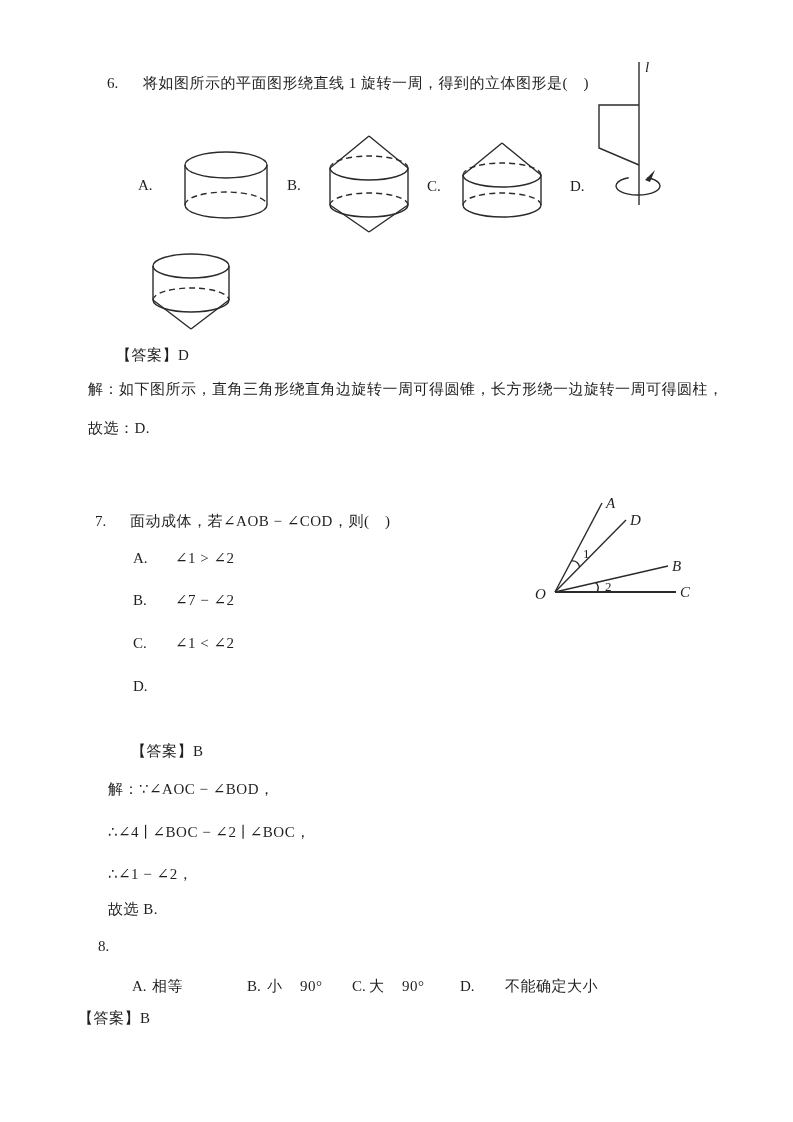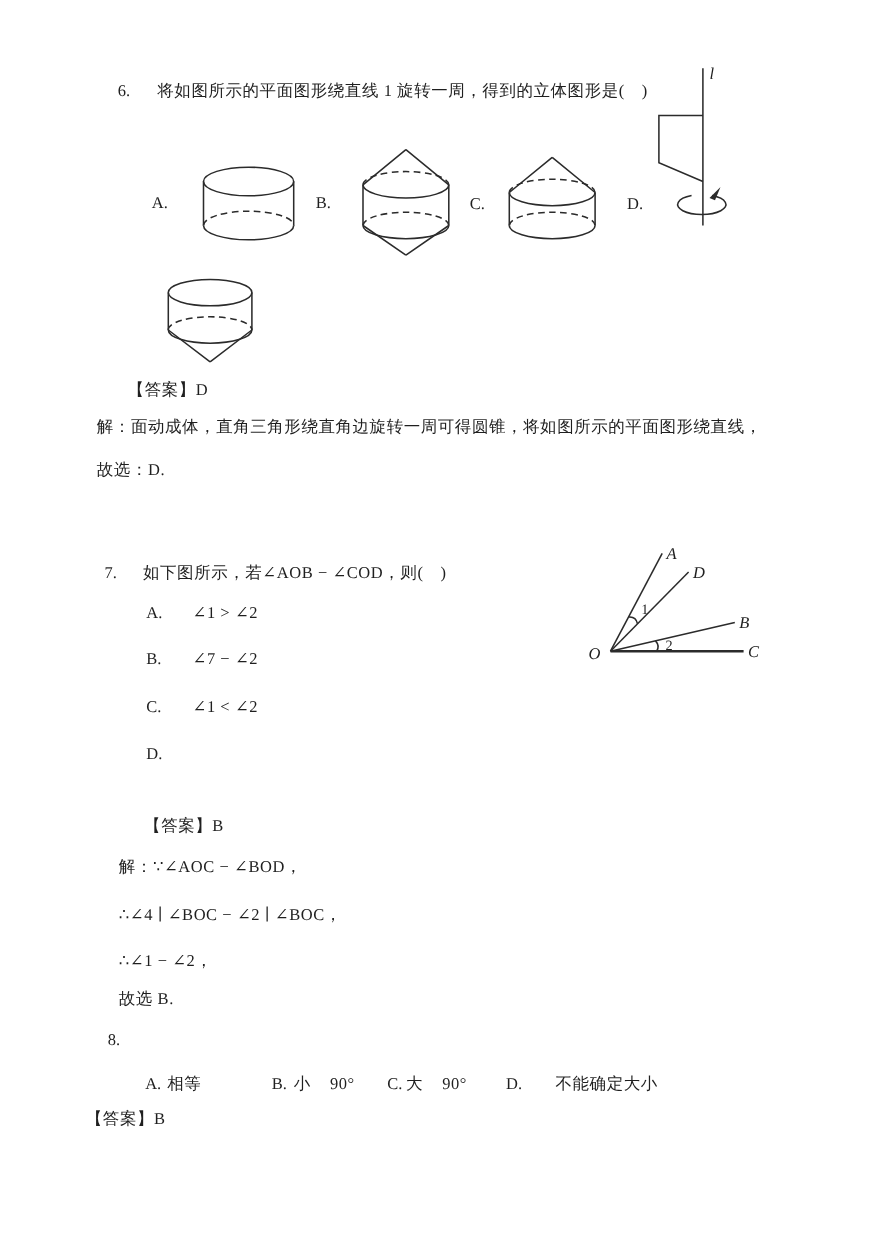--- a/index.html
+++ b/index.html
@@ -77,25 +77,25 @@
   <svg style="left:152px;top:253px" width="78" height="78" viewBox="0 0 78 78">
     <ellipse cx="39" cy="13" rx="38" ry="12"></ellipse>
     <line x1="1" y1="13" x2="1" y2="47"></line>
     <line x1="77" y1="13" x2="77" y2="47"></line>
     <path class="dash" d="M 1 47 A 38 12 0 0 1 77 47"></path>
     <path d="M 1 47 A 38 12 0 0 0 77 47"></path>
     <path d="M 1 47 L 39 76 M 77 47 L 39 76"></path>
   </svg>
 
   <div class="t" style="left:116px;top:346px">【答案】D</div>
-  <div class="t" style="left:88px;top:380px">解：面动成体，直角三角形绕直角边旋转一周可得圆锥，将如图所示的平面图形绕直线，</div>
+  <div class="t" style="left:88px;top:380px">解：如下图所示，直角三角形绕直角边旋转一周可得圆锥，长方形绕一边旋转一周可得圆柱，</div>
   <div class="t" style="left:88px;top:419px">故选：D.</div>
 
   <div class="t num" style="left:95px;top:512px">7.</div>
-  <div class="t" style="left:130px;top:512px">如下图所示，若∠AOB − ∠COD，则(　)</div>
+  <div class="t" style="left:130px;top:512px">面动成体，若∠AOB − ∠COD，则(　)</div>
 
   <svg style="left:533px;top:496px" width="155" height="105" viewBox="0 0 155 105">
     <line x1="22" y1="96" x2="69" y2="7"></line>
     <line x1="22" y1="96" x2="93" y2="24"></line>
     <line x1="22" y1="96" x2="135" y2="70"></line>
     <line class="thick" x1="22" y1="96" x2="143" y2="96"></line>
     <path d="M 46.6 71.1 Q 45 64.2 38.3 65"></path>
     <path d="M 64 96 Q 67 91 62.9 86.6"></path>
     <text x="73" y="12">A</text>
     <text x="97" y="29">D</text>

